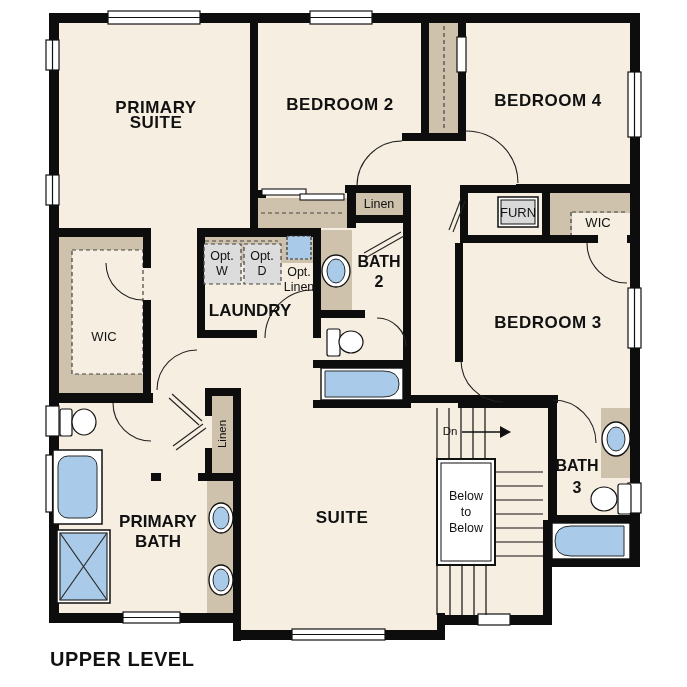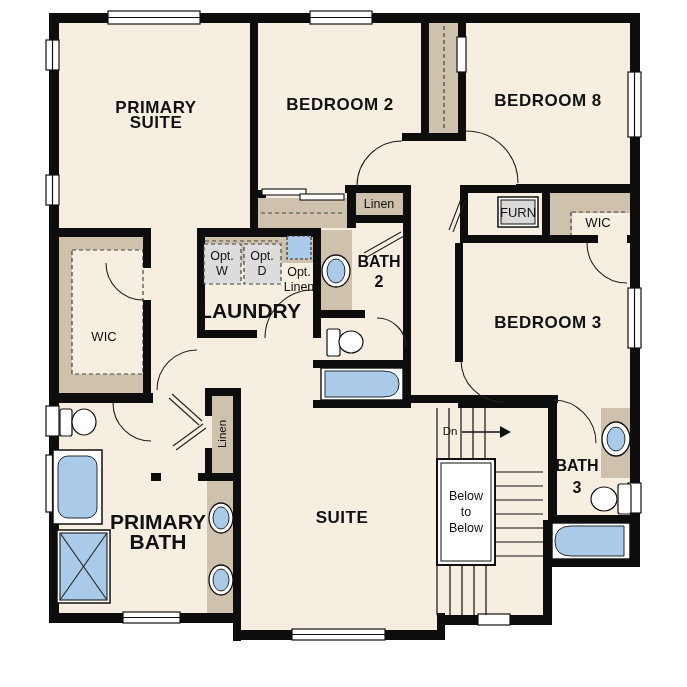--- a/index.html
+++ b/index.html
@@ -3,21 +3,21 @@
 <meta charset="utf-8">
 <style>
   html,body{margin:0;padding:0;background:#fff;}
   .plan{position:relative;width:687px;height:687px;background:#ffffff;
         font-family:"Liberation Sans", sans-serif;overflow:hidden;}
   .plan svg{position:absolute;left:0;top:0;}
   .lbl{position:absolute;transform:translate(-50%,-50%);white-space:nowrap;
        color:#111;line-height:1;}
   .b17{font-weight:bold;font-size:17px;letter-spacing:.5px;}
   .b16{font-weight:bold;font-size:16px;}
-  .b15{font-weight:bold;font-size:21px;}
+  .b15{font-weight:bold;font-size:17px;}
   .r13{font-size:13px;}
   .r12{font-size:12.5px;}
   .r11{font-size:11.5px;}
   .vrot{transform:translate(-50%,-50%) rotate(-90deg);}
   .title{position:absolute;left:50px;top:648px;font-weight:bold;font-size:20px;
          letter-spacing:.5px;color:#111;}
 </style>
 </head>
 <body>
 
@@ -252,21 +252,21 @@
     <g>
       <rect x="552" y="523" width="78" height="36" fill="#fff" stroke="#111" stroke-width="1.4"></rect>
       <path d="M624,526 v30 h-53 q-16,0 -16,-15 q0,-15 16,-15 z" fill="#a9cbe9" stroke="#2a2a2a" stroke-width="1"></path>
     </g>
   </g>
 </svg>
 
 <div class="lbl b17" style="left:156px;top:107px">PRIMARY</div>
 <div class="lbl b17" style="left:156px;top:122px">SUITE</div>
 <div class="lbl b17" style="left:340px;top:104px">BEDROOM 2</div>
-<div class="lbl b17" style="left:548px;top:100px">BEDROOM 8</div>
+<div class="lbl b17" style="left:548px;top:100px">BEDROOM 4</div>
 <div class="lbl b17" style="left:548px;top:322px">BEDROOM 3</div>
 <div class="lbl r13" style="left:104px;top:336px">WIC</div>
 <div class="lbl r13" style="left:598px;top:222px">WIC</div>
 <div class="lbl b15" style="left:250px;top:310px">LAUNDRY</div>
 <div class="lbl r12" style="left:222px;top:256px">Opt.</div>
 <div class="lbl r12" style="left:222px;top:271px">W</div>
 <div class="lbl r12" style="left:262px;top:256px">Opt.</div>
 <div class="lbl r12" style="left:262px;top:271px">D</div>
 <div class="lbl r12" style="left:299px;top:272px">Opt.</div>
 <div class="lbl r12" style="left:299px;top:287px">Linen</div>
@@ -277,13 +277,14 @@
 <div class="lbl r12" style="left:379px;top:204px">Linen</div>
 <div class="lbl r11 vrot" style="left:223px;top:434px">Linen</div>
 <div class="lbl r13" style="left:518px;top:212px">FURN</div>
 <div class="lbl b17" style="left:342px;top:517px">SUITE</div>
 <div class="lbl b15" style="left:158px;top:521px">PRIMARY</div>
 <div class="lbl b15" style="left:158px;top:541px">BATH</div>
 <div class="lbl r11" style="left:450px;top:432px">Dn</div>
 <div class="lbl r12" style="left:466px;top:496px">Below</div>
 <div class="lbl r12" style="left:466px;top:512px">to</div>
 <div class="lbl r12" style="left:466px;top:528px">Below</div>
+<div class="title">UPPER LEVEL</div>
 </div>
 
 </body></html>

